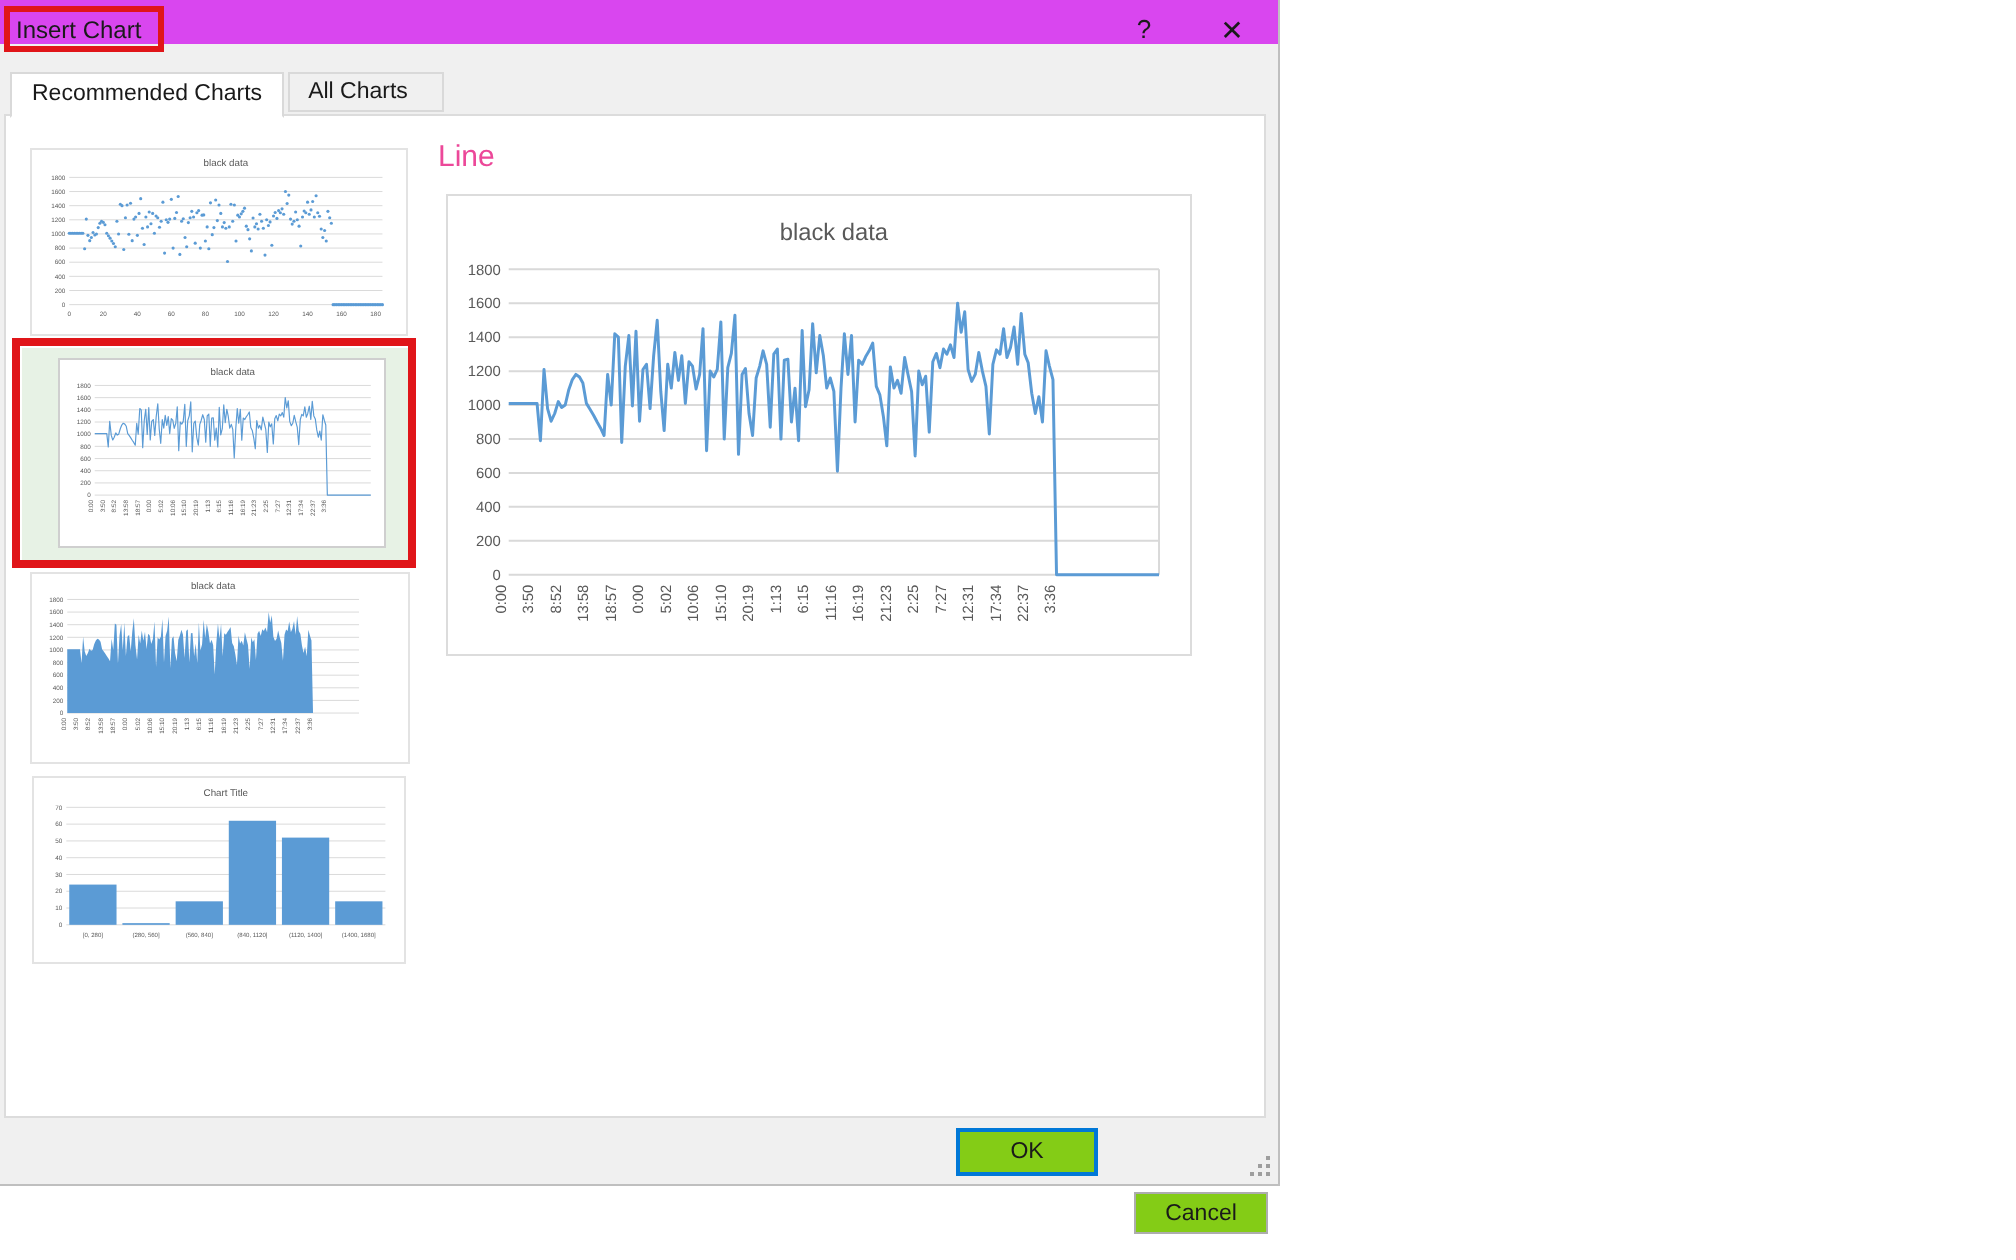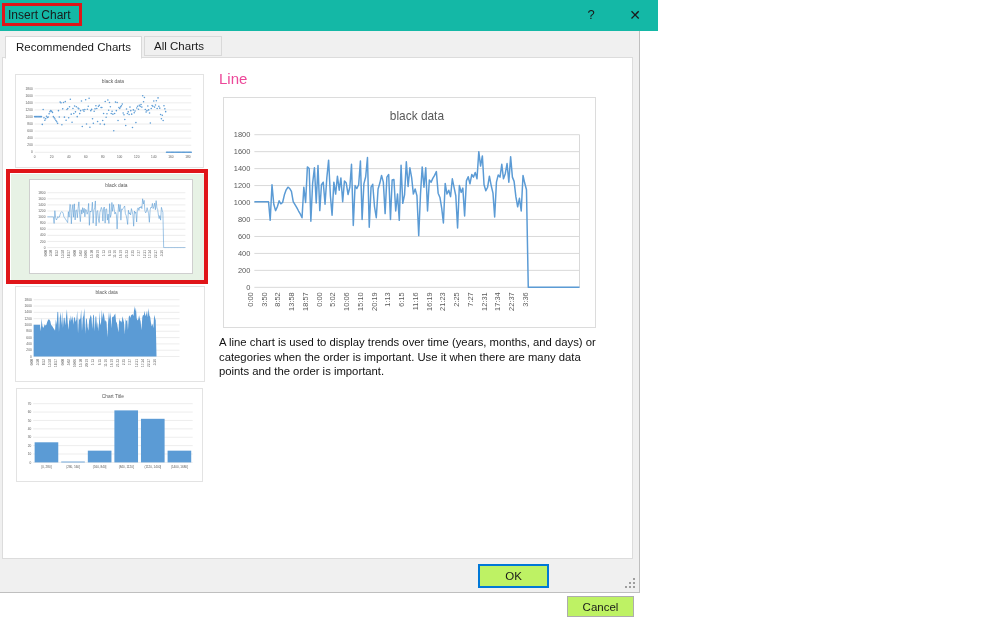--- a/index.html
+++ b/index.html
@@ -1,20 +1,20 @@
 <!DOCTYPE html>
 <html><head>
 <meta charset="utf-8">
 <style>
   html,body{margin:0;padding:0;background:#fff;}
   .page{position:relative;width:1008px;height:630px;background:#ffffff;overflow:hidden;
         font-family:"Liberation Sans",sans-serif;}
   .dialog{position:absolute;left:0;top:0;width:640px;height:593px;background:#F0F0F0;
           border-right:1px solid #BFBFBF;border-bottom:1px solid #BFBFBF;box-sizing:border-box;}
-  .titlebar{position:absolute;left:0;top:0;width:100%;height:31px;background:#14b8a6;padding-left:19px;}
+  .titlebar{position:absolute;left:0;top:0;width:100%;height:22px;background:#d946ef;}
   .titlebar .title{position:absolute;left:8px;top:0;line-height:30px;font-size:12px;color:#1a1a1a;}
   .annot{position:absolute;border:3px solid #E01519;box-sizing:border-box;pointer-events:none;}
   .title-annot{left:2px;top:3px;width:80px;height:23px;}
   .cap-btn{position:absolute;top:0;width:30px;height:30px;text-align:center;line-height:30px;
            font-size:13px;color:#1a1a1a;cursor:default;}
   .help{right:52px;}
   .close{right:8px;font-size:14px;}
   .tabs{position:absolute;left:5px;top:36px;display:flex;align-items:flex-start;z-index:3;}
   .tab{font-size:11.5px;color:#1a1a1a;border:1px solid #D9D9D9;background:#F0F0F0;
        padding:3px 17px 3px 9px;margin-right:2px;}
@@ -28,21 +28,21 @@
   .t-scatter{left:12px;top:16px;width:189px;height:94px;}
   .t-line{left:26px;top:121px;width:164px;height:95px;border-color:#CFCFCF;}
   .t-area{left:12px;top:228px;width:190px;height:96px;}
   .t-hist{left:13px;top:330px;width:187px;height:94px;}
   .preview-heading{position:absolute;left:216px;top:12px;font-size:15px;color:#ec4899;}
   .main-chart{position:absolute;left:220px;top:39px;width:373px;height:231px;background:#fff;
               border:1px solid #DCDCDC;box-sizing:border-box;}
   .main-chart svg{display:block;}
   .desc{position:absolute;left:216px;top:277px;width:394px;font-size:11.3px;line-height:1.3;color:#111111;}
   .btn{position:absolute;font-family:"Liberation Sans",sans-serif;font-size:11.5px;color:#1a1a1a;
-       background:#bef264;border:1px solid #ADADAD;box-sizing:border-box;cursor:default;}
+       background:#84cc16;border:1px solid #ADADAD;box-sizing:border-box;cursor:default;}
   .ok{left:478px;top:564px;width:71px;height:24px;border:2px solid #0078D7;}
   .cancel{left:567px;top:596px;width:67px;height:21px;}
   .grip{position:absolute;right:3px;bottom:3px;width:11px;height:11px;}
   .grip::before{content:"";position:absolute;left:0;top:0;width:2px;height:2px;background:transparent;
     box-shadow:8px 0 0 #9E9E9E,4px 4px 0 #9E9E9E,8px 4px 0 #9E9E9E,0 8px 0 #9E9E9E,4px 8px 0 #9E9E9E,8px 8px 0 #9E9E9E;}
   svg text{font-family:"Liberation Sans",sans-serif;}
 </style>
 </head>
 <body>
 
@@ -456,20 +456,19 @@
             <text x="208.779" y="196" font-size="7.5" fill="#595959" text-anchor="end" transform="rotate(-90 208.779 196)">16:19</text>
             <text x="222.63699999999997" y="196" font-size="7.5" fill="#595959" text-anchor="end" transform="rotate(-90 222.63699999999997 196)">21:23</text>
             <text x="236.49499999999998" y="196" font-size="7.5" fill="#595959" text-anchor="end" transform="rotate(-90 236.49499999999998 196)">2:25</text>
             <text x="250.35299999999998" y="196" font-size="7.5" fill="#595959" text-anchor="end" transform="rotate(-90 250.35299999999998 196)">7:27</text>
             <text x="264.211" y="196" font-size="7.5" fill="#595959" text-anchor="end" transform="rotate(-90 264.211 196)">12:31</text>
             <text x="278.06899999999996" y="196" font-size="7.5" fill="#595959" text-anchor="end" transform="rotate(-90 278.06899999999996 196)">17:34</text>
             <text x="291.92699999999996" y="196" font-size="7.5" fill="#595959" text-anchor="end" transform="rotate(-90 291.92699999999996 196)">22:37</text>
             <text x="305.78499999999997" y="196" font-size="7.5" fill="#595959" text-anchor="end" transform="rotate(-90 305.78499999999997 196)">3:36</text>
           </svg>
         </div>
-      <div class="desc">A line chart is used to display trends over time (years, months, and days) or categories when the order is important. Use it when there are many data points and the order is important.</div>
     </div>
 
     <button class="btn ok">OK</button>
     <button class="btn cancel">Cancel</button>
     <div class="grip"></div>
   </div>
 </div>
 
 </body></html>

